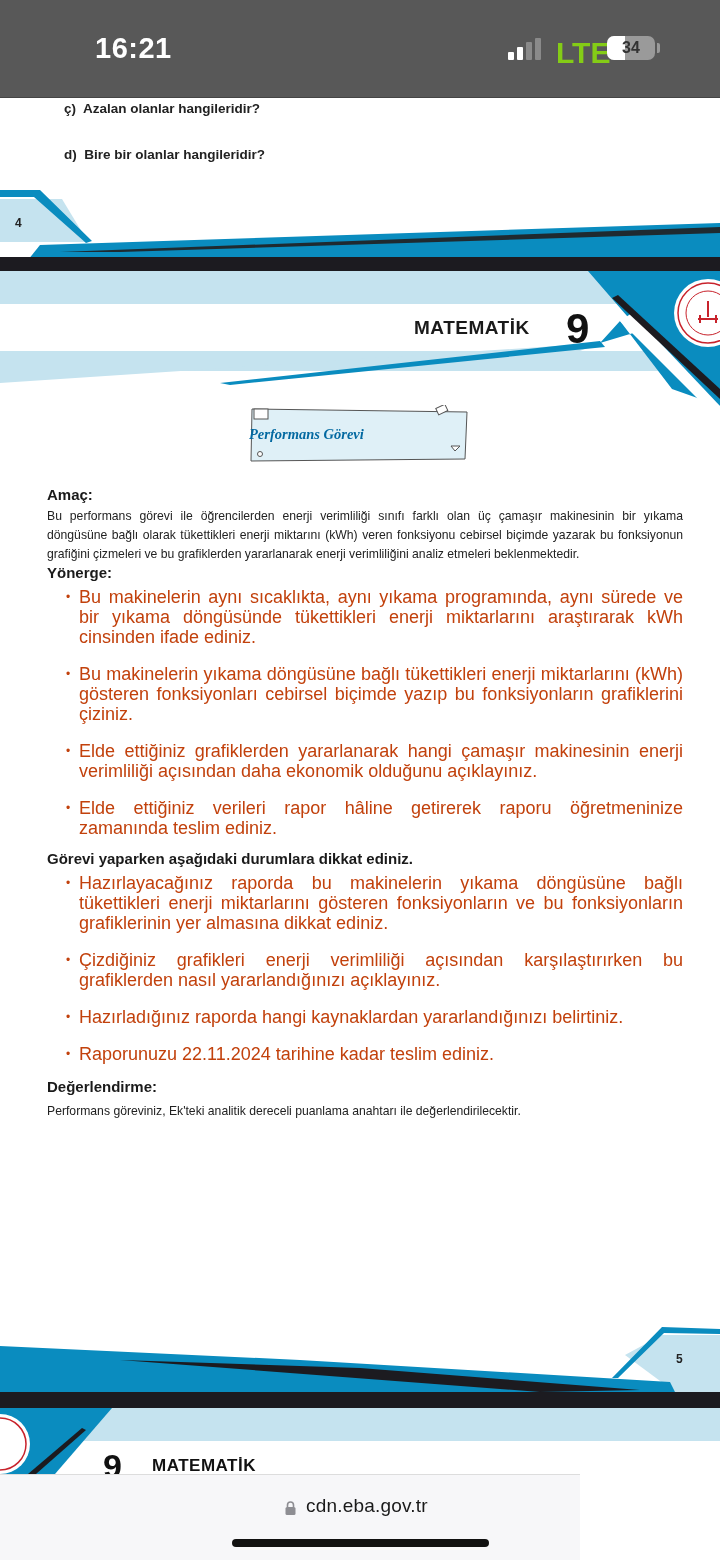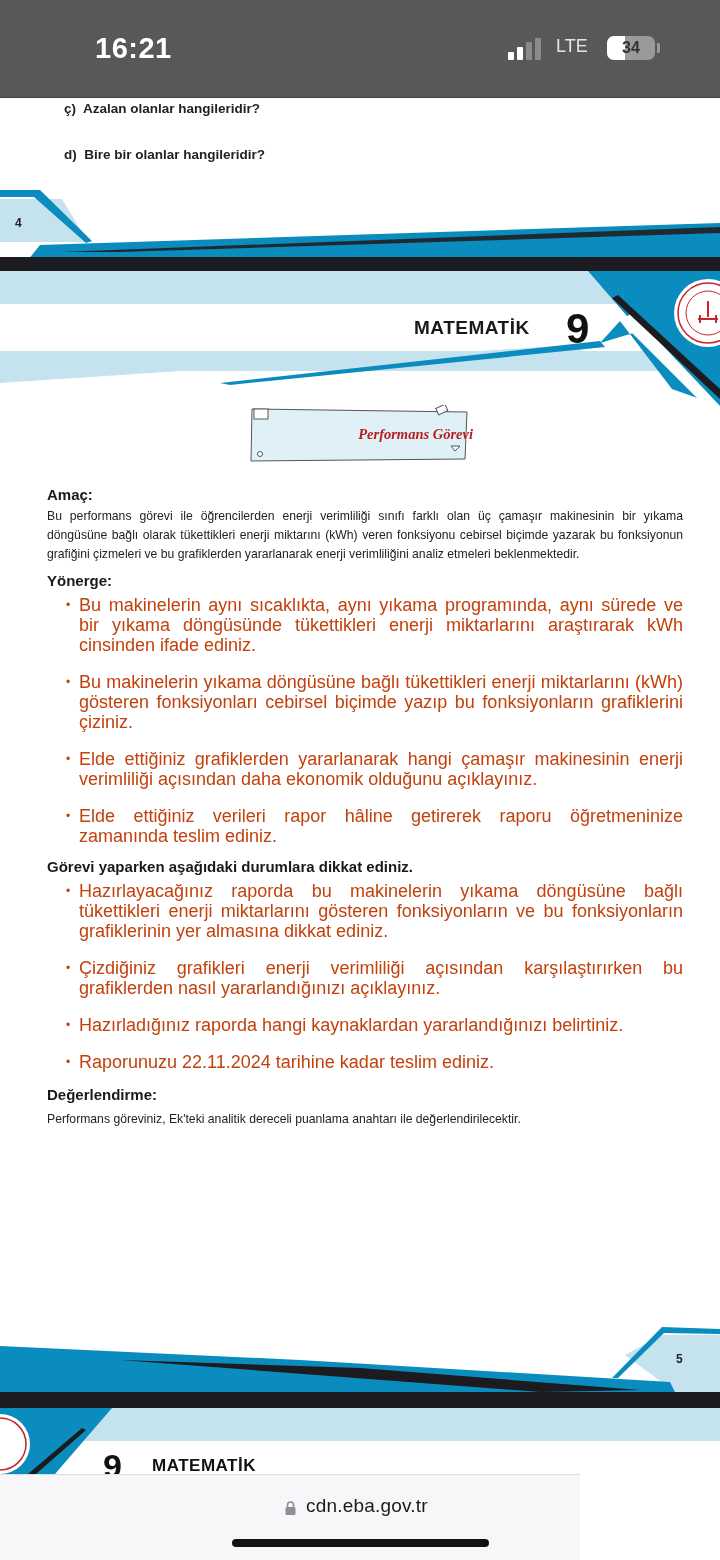--- a/index.html
+++ b/index.html
@@ -4,41 +4,41 @@
   <style>
     * { margin: 0; padding: 0; box-sizing: border-box; }
     html, body { width: 720px; height: 1560px; overflow: hidden; background: #ffffff; }
     body { position: relative; font-family: "Liberation Sans", sans-serif; color: #1a1a1a; }
 
     
     .status-bar { position: absolute; left: 0; top: 0; width: 720px; height: 98px; background: #585858; border-bottom: 1px solid #444; }
     .status-time { position: absolute; left: 95px; top: 32px; font-size: 29px; font-weight: 700; color: #fff; letter-spacing: 0.5px; }
     .signal { position: absolute; left: 508px; top: 38px; width: 36px; height: 22px; }
     .signal span { position: absolute; bottom: 0; width: 6px; border-radius: 1px; }
-    .lte { position: absolute; left: 556px; top: 36px; font-size: 18px; font-weight: 400; color: #e5e5e5; }
+    .lte { position: absolute; left: 556px; top: 36px; font-size: 30px; font-weight: 700; color: #84cc16; }
     .battery { position: absolute; left: 607px; top: 36px; width: 48px; height: 24px; border-radius: 7px; background: #9a9a9a; overflow: hidden; }
     .battery .fill { position: absolute; left: 0; top: 0; width: 18px; height: 24px; background: #fff; }
     .battery .num { position: absolute; left: 0; top: 0; width: 48px; text-align: center; font-size: 16px; font-weight: 700; color: #333; line-height: 24px; }
     .battery-tip { position: absolute; left: 657px; top: 43px; width: 3px; height: 10px; background: #9a9a9a; border-radius: 0 2px 2px 0; }
 
     
     .q-line { position: absolute; left: 64px; font-size: 13.5px; font-weight: 700; color: #222; }
 
     
     .deco { position: absolute; left: 0; }
 
     .page-num { position: absolute; font-size: 12px; font-weight: 700; color: #222; }
 
     
     .header-title { position: absolute; left: 414px; top: 317px; font-size: 19px; font-weight: 900; color: #1a1a1a; letter-spacing: 0.5px; }
     .header-grade { position: absolute; left: 566px; top: 305px; font-size: 42px; font-weight: 900; color: #111; }
 
     
     .perf-box { position: absolute; left: 249px; top: 405px; width: 219px; height: 55px; }
-    .perf-title { position: absolute; left: 0; top: 21px; width: 224px; text-align: right; font-family: "Liberation Serif", serif; font-style: italic; font-weight: 700; font-size: 14.5px; color: #b91c1c; }
+    .perf-title { position: absolute; left: 0; top: 21px; width: 224px; text-align: left; font-family: "Liberation Serif", serif; font-style: italic; font-weight: 700; font-size: 14.5px; color: #0369a1; }
 
     
     .content { position: absolute; left: 47px; top: 486px; width: 636px; }
     .section-h { font-size: 15px; font-weight: 700; color: #1a1a1a; }
     .para { font-size: 12.2px; line-height: 19px; color: #222; text-align: justify; }
     .bullets { list-style: none; margin-left: 20px; }
     .bullets li { position: relative; padding-left: 12px; font-size: 18px; line-height: 20px; color: #c2410c; text-align: justify; }
     .bullets li::before { content: "•"; position: absolute; left: -1px; top: 0; font-size: 12px; }
 
     
@@ -109,21 +109,21 @@
     <circle cx="11" cy="49" r="2.5" fill="#fff" stroke="#555" stroke-width="1"></circle>
     <polygon points="202,41 211,41 206,46" fill="#fff" stroke="#555" stroke-width="1"></polygon>
   </svg>
   <div class="perf-title">Performans Görevi</div>
 </div>
 
 <div class="content">
   <div class="section-h">Amaç:</div>
   <div class="para" style="margin-top:4px;">Bu performans görevi ile öğrencilerden enerji verimliliği sınıfı farklı olan üç çamaşır makinesinin bir yıkama döngüsüne bağlı olarak tükettikleri enerji miktarını (kWh) veren fonksiyonu cebirsel biçimde yazarak bu fonksiyonun grafiğini çizmeleri ve bu grafiklerden yararlanarak enerji verimliliğini analiz etmeleri beklenmektedir.</div>
 
-  <div class="section-h" style="margin-top:8px;">Yönerge:</div>
+  <div class="section-h" style="margin-top:0;">Yönerge:</div>
   <ul class="bullets" style="margin-top:6px;">
     <li style="margin-bottom:17px;">Bu makinelerin aynı sıcaklıkta, aynı yıkama programında, aynı sürede ve bir yıkama döngüsünde tükettikleri enerji miktarlarını araştırarak kWh cinsinden ifade ediniz.</li>
     <li style="margin-bottom:17px;">Bu makinelerin yıkama döngüsüne bağlı tükettikleri enerji miktarlarını (kWh) gösteren fonksiyonları cebirsel biçimde yazıp bu fonksiyonların grafiklerini çiziniz.</li>
     <li style="margin-bottom:17px;">Elde ettiğiniz grafiklerden yararlanarak hangi çamaşır makinesinin enerji verimliliği açısından daha ekonomik olduğunu açıklayınız.</li>
     <li>Elde ettiğiniz verileri rapor hâline getirerek raporu öğretmeninize zamanında teslim ediniz.</li>
   </ul>
 
   <div class="section-h" style="margin-top:12px;">Görevi yaparken aşağıdaki durumlara dikkat ediniz.</div>
   <ul class="bullets" style="margin-top:6px;">
     <li style="margin-bottom:17px;">Hazırlayacağınız raporda bu makinelerin yıkama döngüsüne bağlı tükettikleri enerji miktarlarını gösteren fonksiyonların ve bu fonksiyonların grafiklerinin yer almasına dikkat ediniz.</li>

